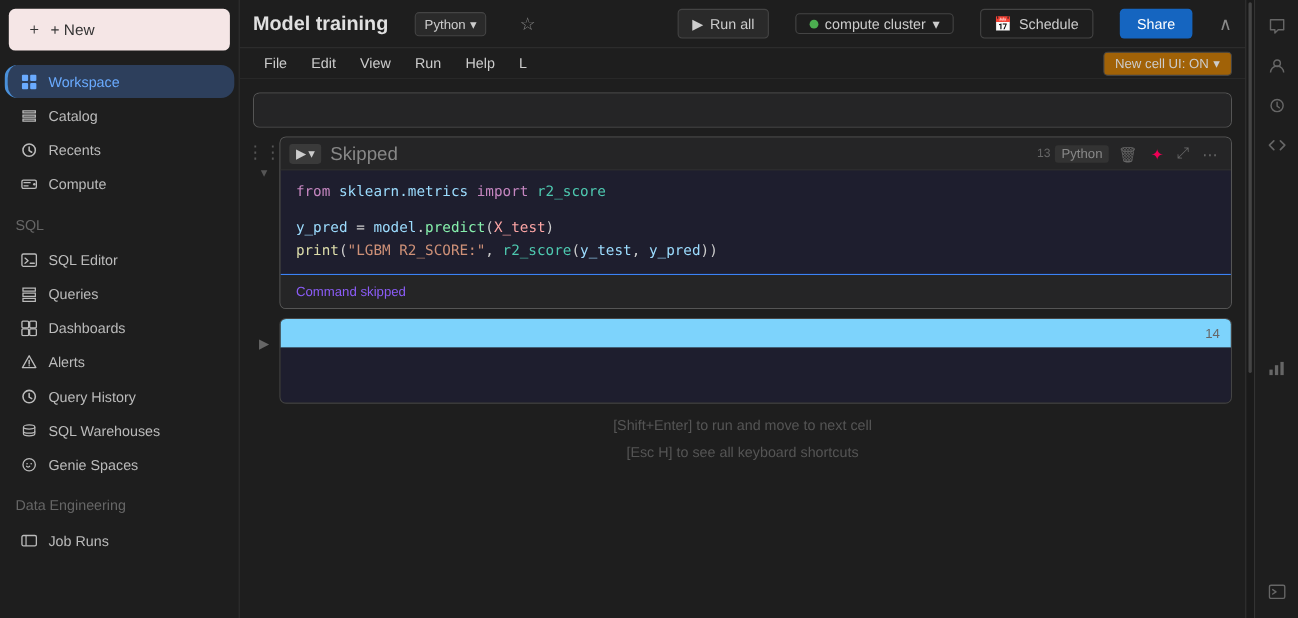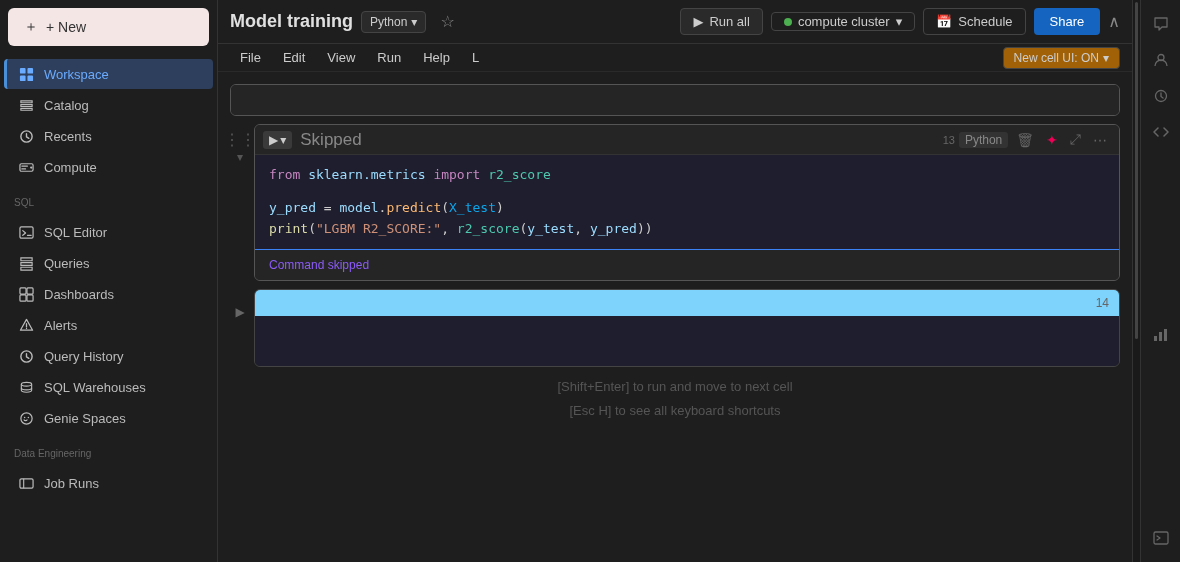--- a/index.html
+++ b/index.html
@@ -3,27 +3,27 @@
   <meta charset="utf-8">
   <style>
     * { box-sizing: border-box; margin: 0; padding: 0; }
     body { font-family: -apple-system, BlinkMacSystemFont, 'Segoe UI', sans-serif; font-size: 13px; background: #1e1e1e; color: #ccc; display: flex; height: 562px; overflow: hidden; }
 
     
     #sidebar { width: 218px; background: #1e1e1e; display: flex; flex-direction: column; border-right: 1px solid #333; flex-shrink: 0; }
     #new-button { margin: 8px; background: #f5e6e6; color: #333; border: none; border-radius: 6px; padding: 10px 16px; font-size: 14px; cursor: pointer; display: flex; align-items: center; gap: 8px; font-weight: 500; }
     .nav-section { padding: 4px 0; }
     .nav-item { display: flex; align-items: center; gap: 10px; padding: 7px 14px; cursor: pointer; color: #bbb; font-size: 13px; border-radius: 4px; margin: 1px 4px; }
-    .nav-item.active { background: #2d3f5c; color: #6aabff; border-left: 3px solid #4a90d9; padding-left: 11px; }
+    .nav-item.active { background: #2d3f5c; color: #6aabff; border-left: 3px solid #4a90d9; padding-left: 11px; border-radius: 12px; }
     .nav-icon { width: 16px; height: 16px; display: inline-flex; align-items: center; justify-content: center; flex-shrink: 0; }
-    .section-label { padding: 10px 14px 4px; font-size: 10px; color: #666; text-transform: none; font-weight: 400; }
+    .section-label { padding: 10px 14px 4px; font-size: 13px; color: #666; text-transform: none; font-weight: 400; }
 
     
     #center-panel { flex: 1; display: flex; flex-direction: column; min-width: 0; }
-    #top-bar { display: flex; align-items: center; padding: 8px 12px; border-bottom: 1px solid #333; background: #1e1e1e; gap: 8px; }
+    #top-bar { display: flex; align-items: center; padding: 8px 12px; border-bottom: 1px solid #333; background: #1e1e1e; gap: 24px; }
     #notebook-title { font-size: 18px; font-weight: 600; color: #e0e0e0; }
     .lang-badge { background: #2a2a2a; border: 1px solid #444; border-radius: 4px; padding: 3px 8px; font-size: 12px; color: #ccc; cursor: pointer; display: flex; align-items: center; gap: 4px; }
     .star-btn { background: none; border: none; color: #888; cursor: pointer; font-size: 16px; padding: 2px 6px; }
     .spacer { flex: 1; }
     .top-btn { background: none; border: 1px solid #444; border-radius: 4px; padding: 5px 12px; color: #ccc; cursor: pointer; font-size: 13px; display: flex; align-items: center; gap: 6px; }
     .top-btn.run-btn { background: #2a2a2a; }
     .cluster-btn { background: none; border: 1px solid #444; border-radius: 4px; padding: 1px 12px; color: #ccc; cursor: pointer; font-size: 13px; display: flex; align-items: center; gap: 6px; }
     .cluster-dot { width: 8px; height: 8px; background: #4caf50; border-radius: 50%; }
     .schedule-btn { background: none; border: 1px solid #444; border-radius: 4px; padding: 5px 12px; color: #ccc; cursor: pointer; font-size: 13px; display: flex; align-items: center; gap: 6px; }
     .share-btn { background: #1565c0; border: none; border-radius: 4px; padding: 6px 16px; color: #fff; cursor: pointer; font-size: 13px; font-weight: 500; }
@@ -44,21 +44,21 @@
     .cell-toolbar { display: flex; align-items: center; padding: 4px 8px; background: #252526; border-bottom: 1px solid #333; gap: 4px; }
     .run-cell-btn { background: #3a3a3a; border: none; border-radius: 3px; color: #ccc; cursor: pointer; padding: 2px 6px; display: flex; align-items: center; gap: 2px; font-size: 12px; }
     .cell-status { font-size: 17px; color: #888; margin-left: 4px; }
     .cell-number { margin-left: auto; font-size: 11px; color: #666; }
     .lang-label { font-size: 12px; color: #888; background: #333; padding: 1px 6px; border-radius: 3px; }
     .cell-action-btn { background: none; border: none; color: #666; cursor: pointer; font-size: 14px; padding: 2px 4px; }
     .cell-code { padding: 10px 14px; font-family: 'Consolas', 'Monaco', monospace; font-size: 13px; line-height: 1.6; background: #1e1e2e; }
     .kw-from { color: #c586c0; }
     .kw-import { color: #c586c0; }
     .kw-str { color: #ce9178; }
-    .kw-method { color: #fdba74; }
+    .kw-method { color: #86efac; }
     .cell-output { padding: 8px 14px; font-size: 12px; color: #8b5cf6; background: #252526; border-top: 1px solid #3b82f6; }
     .empty-cell { padding: 20px 14px; background: #1e1e2e; min-height: 50px; }
     .hint-text { text-align: center; color: #555; font-size: 13px; margin-top: 0; line-height: 1.8; }
 
     
     #right-sidebar { width: 40px; background: #1e1e1e; border-left: 1px solid #333; display: flex; flex-direction: column; align-items: center; padding: 8px 0; gap: 4px; flex-shrink: 0; }
     .right-icon { width: 32px; height: 32px; display: flex; align-items: center; justify-content: center; cursor: pointer; border-radius: 4px; color: #666; font-size: 16px; }
     .right-spacer { flex: 1; }
 
     
@@ -270,21 +270,21 @@
             <span class="cell-number">13</span>
             <span class="lang-label">Python</span>
             <button class="cell-action-btn">🗑</button>
             <button class="cell-action-btn" style="color: #e05;">✦</button>
             <button class="cell-action-btn">⤢</button>
             <button class="cell-action-btn">⋯</button>
           </div>
           <div class="cell-code">
             <div><span class="kw-from">from</span> <span style="color:#9cdcfe;">sklearn.metrics</span> <span class="kw-import">import</span> <span style="color:#4ec9b0;">r2_score</span></div>
             <div style="height:12px;"></div>
-            <div><span style="color:#9cdcfe;">y_pred</span> = <span style="color:#9cdcfe;">model</span>.<span class="kw-method">predict</span>(<span style="color:#0ea5e9;">X_test</span>)</div>
+            <div><span style="color:#9cdcfe;">y_pred</span> = <span style="color:#9cdcfe;">model</span>.<span class="kw-method">predict</span>(<span style="color:#fca5a5;">X_test</span>)</div>
             <div><span style="color:#dcdcaa;">print</span>(<span class="kw-str">"LGBM R2_SCORE:"</span>, <span style="color:#4ec9b0;">r2_score</span>(<span style="color:#9cdcfe;">y_test</span>, <span style="color:#9cdcfe;">y_pred</span>))</div>
           </div>
           <div class="cell-output">Command skipped</div>
         </div>
       </div>
     </div>
 
     <div class="cell-container">
       <div class="cell-wrapper">
         <div class="cell-gutter">

